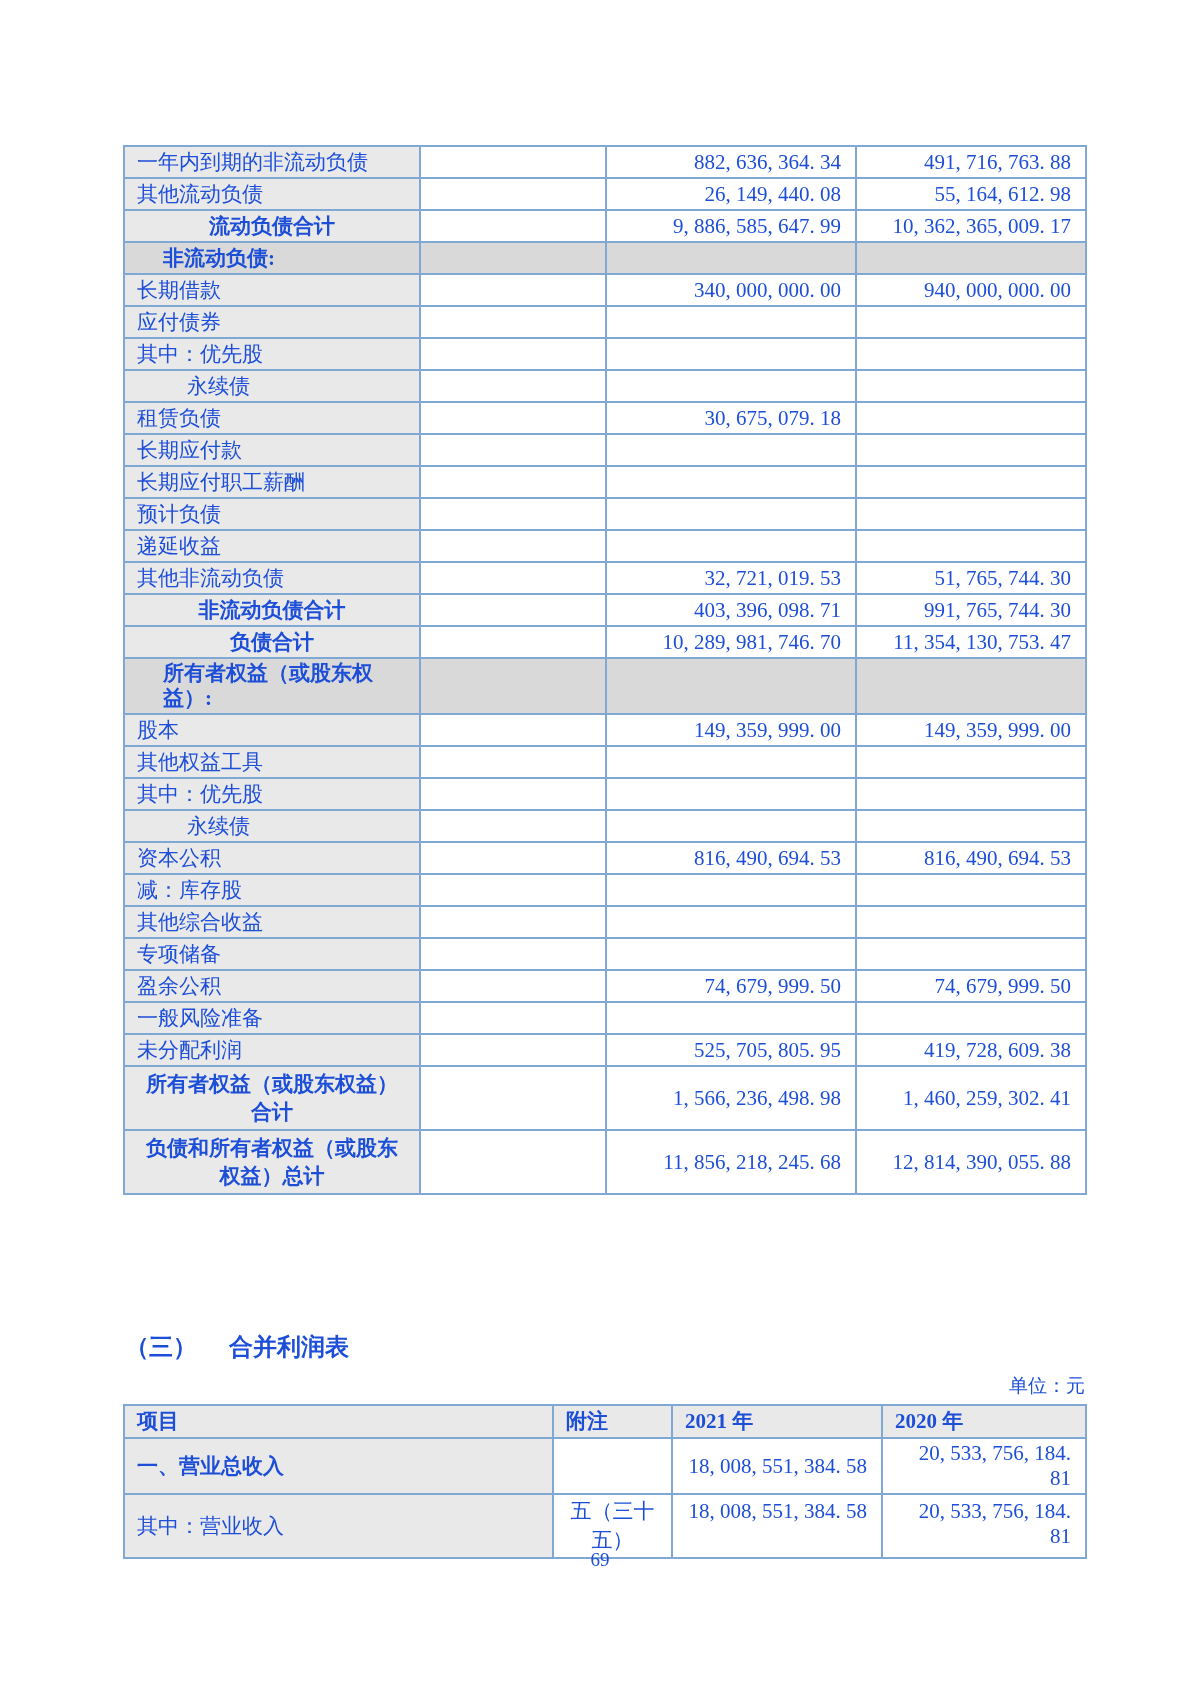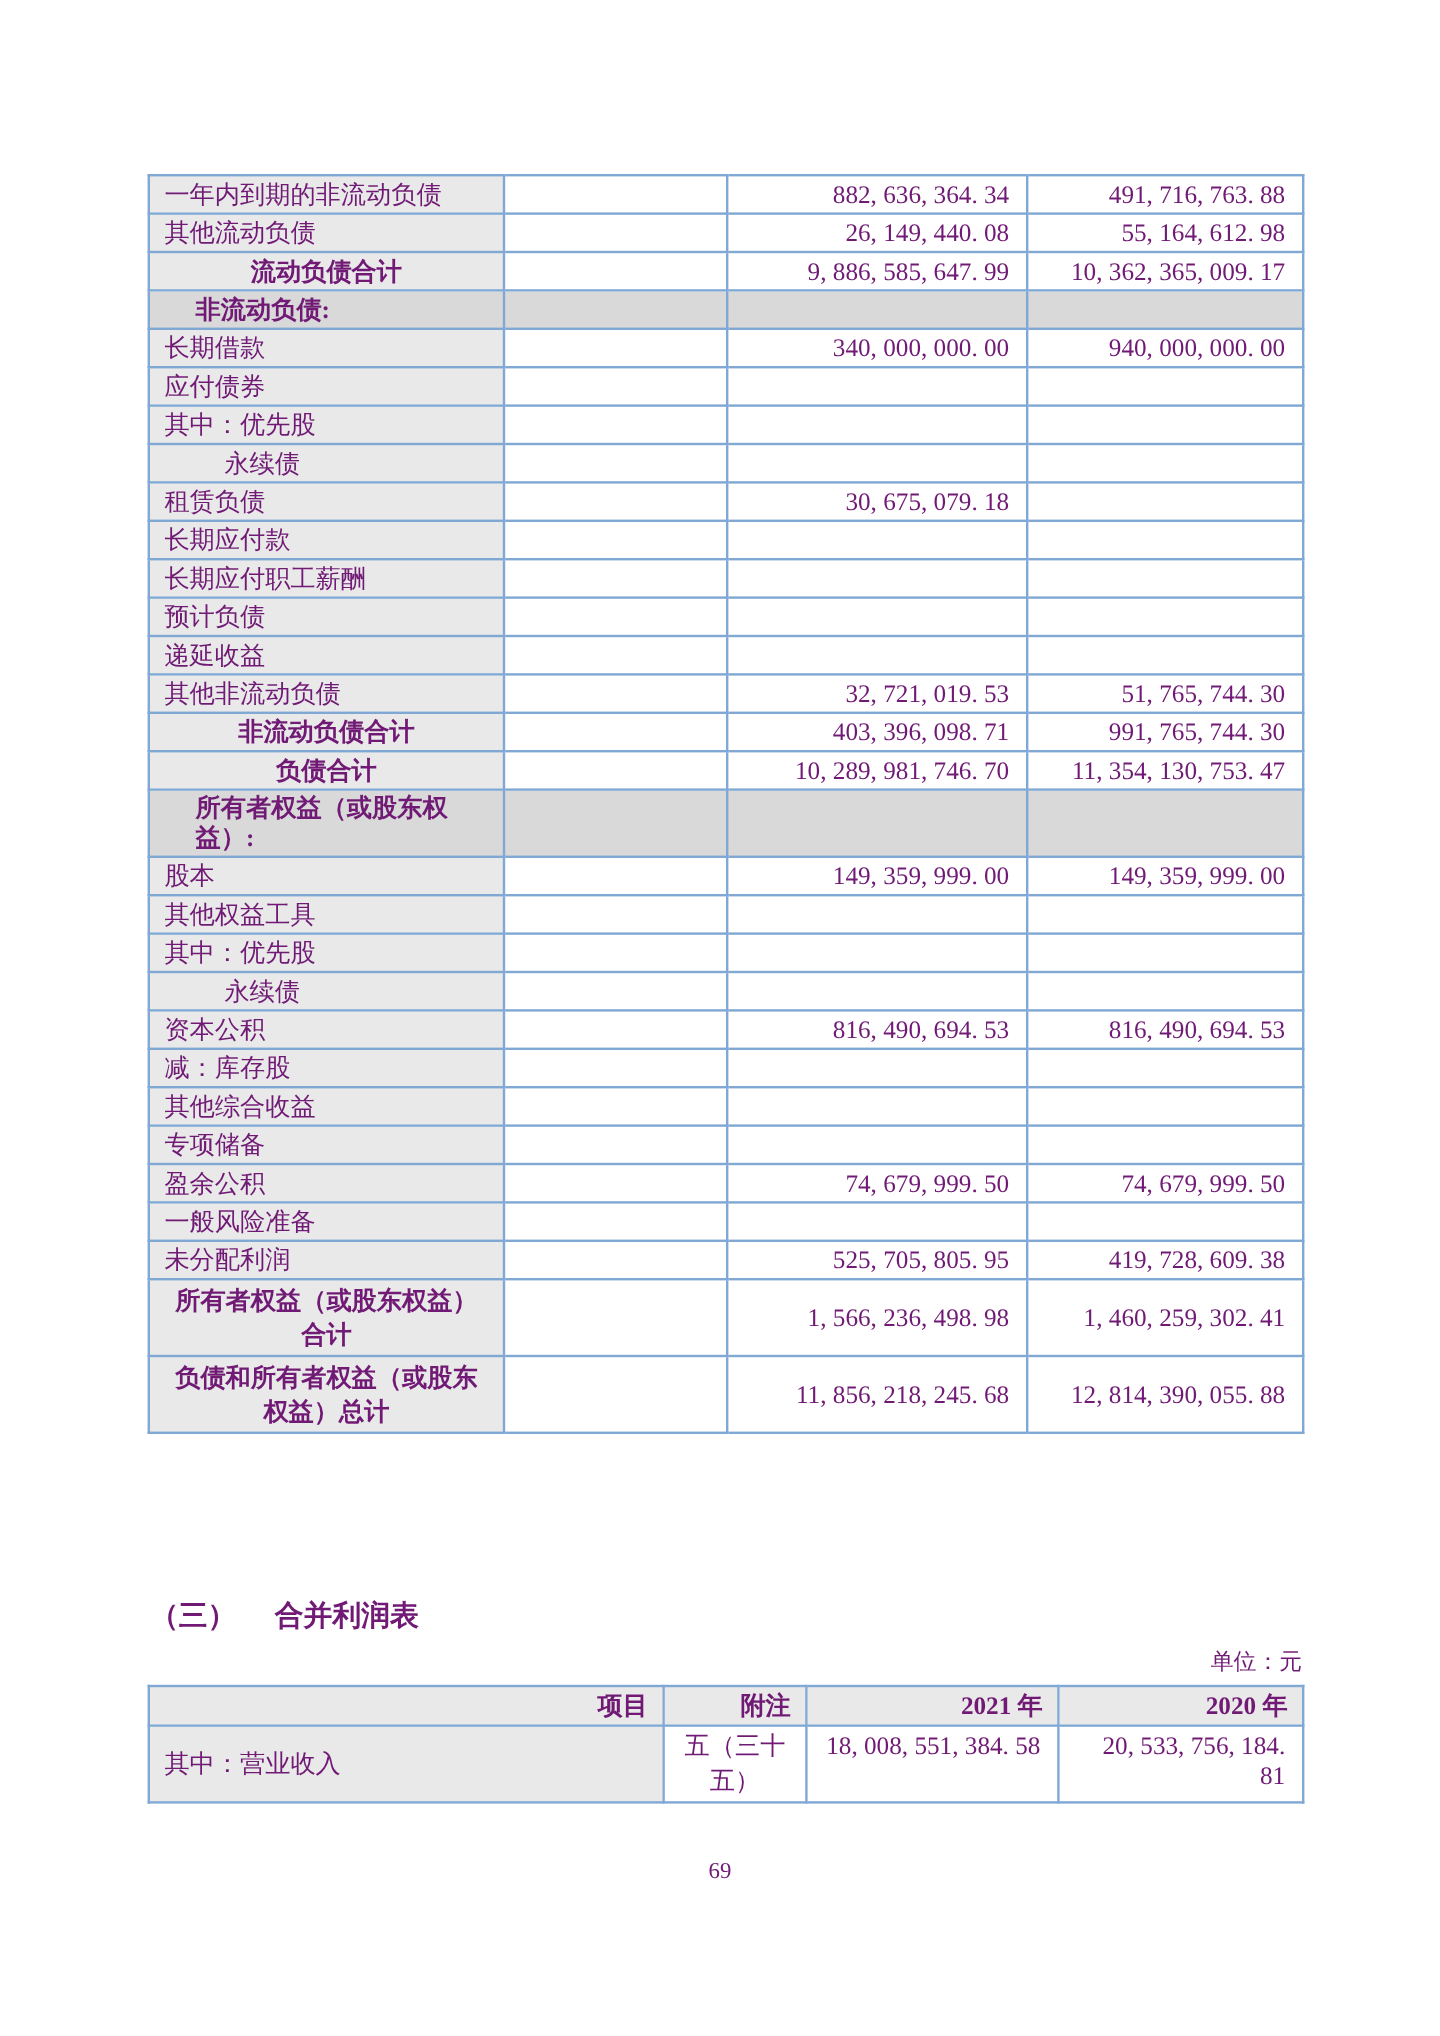--- a/index.html
+++ b/index.html
@@ -1,21 +1,21 @@
 <!DOCTYPE html>
 <html><head>
 <meta charset="utf-8">
 <style>
   html,body{margin:0;padding:0;background:#ffffff;}
   .page{
     position:relative;
     width:1097px;height:1697px;
     background:#ffffff;
     font-family:"Liberation Serif","DejaVu Serif",serif;
-    color:#701a75;
+    color:#1d4ed8;
     overflow:hidden;
   }
   table{border-collapse:collapse;table-layout:fixed;}
   td,th{
     border:2px solid #7fa8d4;
     font-size:21px;
     line-height:25px;
     padding:2px 12px;
     overflow:hidden;
     vertical-align:middle;
@@ -38,21 +38,21 @@
     font-size:24px;font-weight:bold;line-height:30px;
   }
   .heading .ht{margin-left:32px;}
   .unit{
     position:absolute;left:123px;top:1374px;width:962px;
     text-align:right;font-size:19px;line-height:24px;
   }
   
   .is{position:absolute;left:123px;top:1404px;width:962px;}
   .is thead tr{height:33px;}
-  .is th{background:#e9e9e9;font-weight:bold;text-align:right;}
+  .is th{background:#e9e9e9;font-weight:bold;text-align:left;}
   .is tbody tr{height:32px;}
   .is td:first-child{background:#e9e9e9;}
   .is tr.r-bold-item td:first-child{font-weight:bold;}
   .is tr.r-item-tall{height:62px;}
   .is .note-c{text-align:center;white-space:pre-line;line-height:29px;}
   .is .vtop{vertical-align:top;padding-top:4px;}
   
   .pagenum{
     position:absolute;left:0;top:1549px;width:1200px;
     text-align:center;font-size:19px;
@@ -271,20 +271,26 @@
     </colgroup>
     <thead>
       <tr>
         <th>项目</th>
         <th>附注</th>
         <th>2021 年</th>
         <th>2020 年</th>
       </tr>
     </thead>
     <tbody id="is-rows">
+        <tr class="r-bold-item">
+          <td>一、营业总收入</td>
+          <td class="note-c"></td>
+          <td class="num">18, 008, 551, 384. 58</td>
+          <td class="num">20, 533, 756, 184. 81</td>
+        </tr>
         <tr class="r-item-tall">
           <td>其中：营业收入</td>
           <td class="note-c">五（三十
 五）</td>
           <td class="num vtop">18, 008, 551, 384. 58</td>
           <td class="num vtop">20, 533, 756, 184. 81</td>
         </tr>
       </tbody>
   </table>
 

